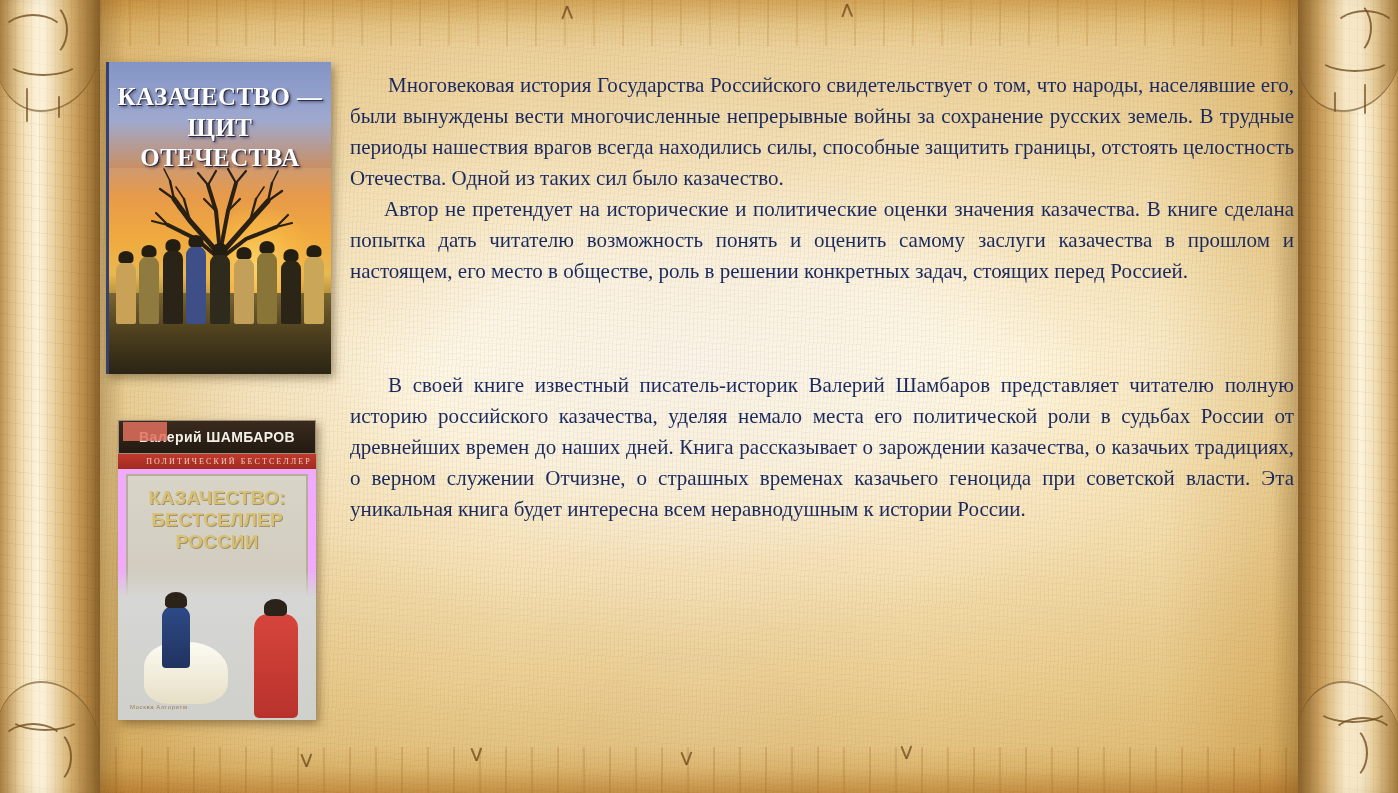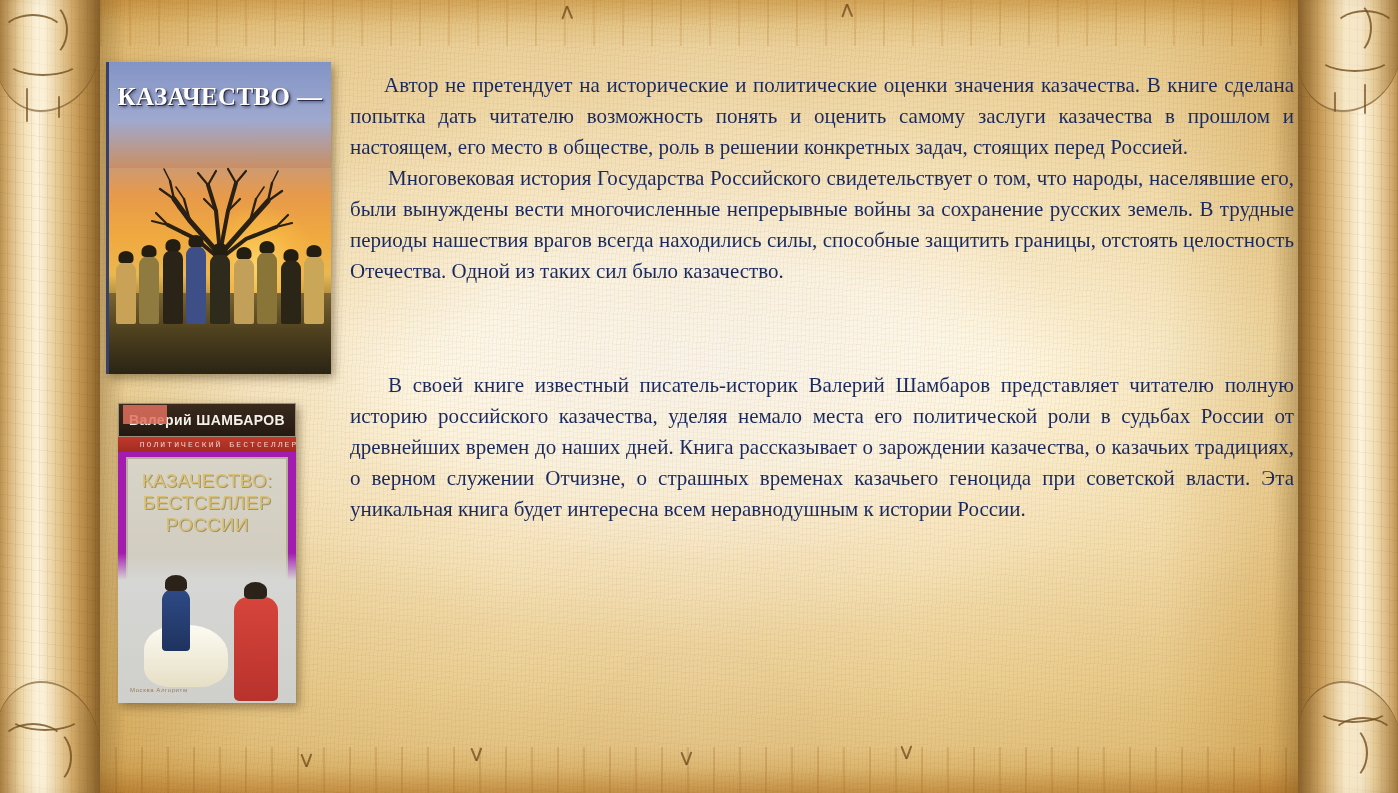--- a/index.html
+++ b/index.html
@@ -331,25 +331,25 @@
     position: absolute;
     top: -11px; left: 50%;
     transform: translateX(-50%);
     width: 15px; height: 12px;
     background: #241d12;
     border-radius: 50% 50% 30% 30%;
   }
 
   
   .book2 {
-    width: 178px;
+    width: 198px;
     height: 300px;
-    margin-top: 29px;
+    margin-top: 46px;
     margin-left: 14px;
-    background: #a21caf;
+    background: #f0abfc;
   }
   .b2-topband {
     position: relative;
     height: 34px;
     background: linear-gradient(180deg, #3a2a1d 0%, #241a12 100%);
     display: flex;
     align-items: center;
     justify-content: center;
     border: 1px solid #9a8f7c;
     box-sizing: border-box;
@@ -366,21 +366,21 @@
     position: absolute;
     left: 4px; top: 1px;
     width: 44px; height: 19px;
     background: #e0705f;
     opacity: .85;
   }
   .b2-redband {
     height: 15px;
     background: linear-gradient(180deg, #c0392b 0%, #a12b21 100%);
     color: #f1cfc6;
-    font-family: Liberation Mono, monospace;
+    font-family: Liberation Serif, serif;
     font-size: 8px;
     letter-spacing: 2.1px;
     display: flex;
     align-items: center;
     justify-content: center;
     white-space: nowrap;
     padding-left: 24px;
   }
   .b2-panel {
     position: relative;
@@ -391,21 +391,21 @@
     display: flex;
     flex-direction: column;
     align-items: center;
     justify-content: flex-start;
     padding-top: 11px;
     box-sizing: border-box;
   }
   .b2-title {
     color: #d8c070;
     font-family: "Liberation Sans", sans-serif;
-    font-weight: 400;
+    font-weight: 700;
     font-size: 19px;
     line-height: 1.16;
     text-align: left;
     letter-spacing: .2px;
     text-shadow: 1px 1px 0 rgba(90,70,20,.45);
   }
   .b2-art {
     position: absolute;
     left: 0; right: 0; bottom: 0;
     height: 150px;
@@ -580,20 +580,21 @@
           <div class="fig" style="height:78px; background:#3d4f86;"></div>
           <div class="fig" style="height:70px; background:#2f2b1c;"></div>
           <div class="fig" style="height:66px; background:#c2a05a;"></div>
           <div class="fig" style="height:72px; background:#8a7539;"></div>
           <div class="fig" style="height:64px; background:#2b2517;"></div>
           <div class="fig" style="height:68px; background:#caa659;"></div>
         </div>
 
         <div class="b1-title">
           <div>КАЗАЧЕСТВО —</div>
+          <div>ЩИТ ОТЕЧЕСТВА</div>
         </div>
       </div>
 
       <div class="book book2">
         <div class="b2-topband">
           <div class="b2-stamp"></div>
           <span class="b2-author">Валерий ШАМБАРОВ</span>
         </div>
         <div class="b2-redband">ПОЛИТИЧЕСКИЙ БЕСТСЕЛЛЕР</div>
 
@@ -609,22 +610,22 @@
           <div class="b2-rider-red"></div>
           <div class="b2-footer">Москва
 Алгоритм</div>
         </div>
       </div>
     </div>
 
     <div class="textcol">
 
       <div class="gap-a"></div>
+      <p class="para">Многовековая история Государства Российского свидетельствует о том, что народы, населявшие его, были вынуждены вести многочисленные непрерывные войны за сохранение русских земель. В трудные периоды нашествия врагов всегда находились силы, способные защитить границы, отстоять целостность Отечества. Одной из таких сил было казачество.</p>
       <p class="para tight">Автор не претендует на исторические и политические оценки значения казачества. В книге сделана попытка дать читателю возможность понять и оценить самому заслуги казачества в прошлом и настоящем, его место в обществе, роль в решении конкретных задач, стоящих перед Россией.</p>
-      <p class="para">Многовековая история Государства Российского свидетельствует о том, что народы, населявшие его, были вынуждены вести многочисленные непрерывные войны за сохранение русских земель. В трудные периоды нашествия врагов всегда находились силы, способные защитить границы, отстоять целостность Отечества. Одной из таких сил было казачество.</p>
 
       <div class="gap-b"></div>
 
       <div class="gap-c"></div>
       <p class="para">В своей книге известный писатель-историк Валерий Шамбаров представляет читателю полную историю российского казачества, уделяя немало места его политической роли в судьбах России от древнейших времен до наших дней. Книга рассказывает о зарождении казачества, о казачьих традициях, о верном служении Отчизне, о страшных временах казачьего геноцида при советской власти. Эта уникальная книга будет интересна всем неравнодушным к истории России.</p>
     </div>
 
   </div>
 </div>
 

